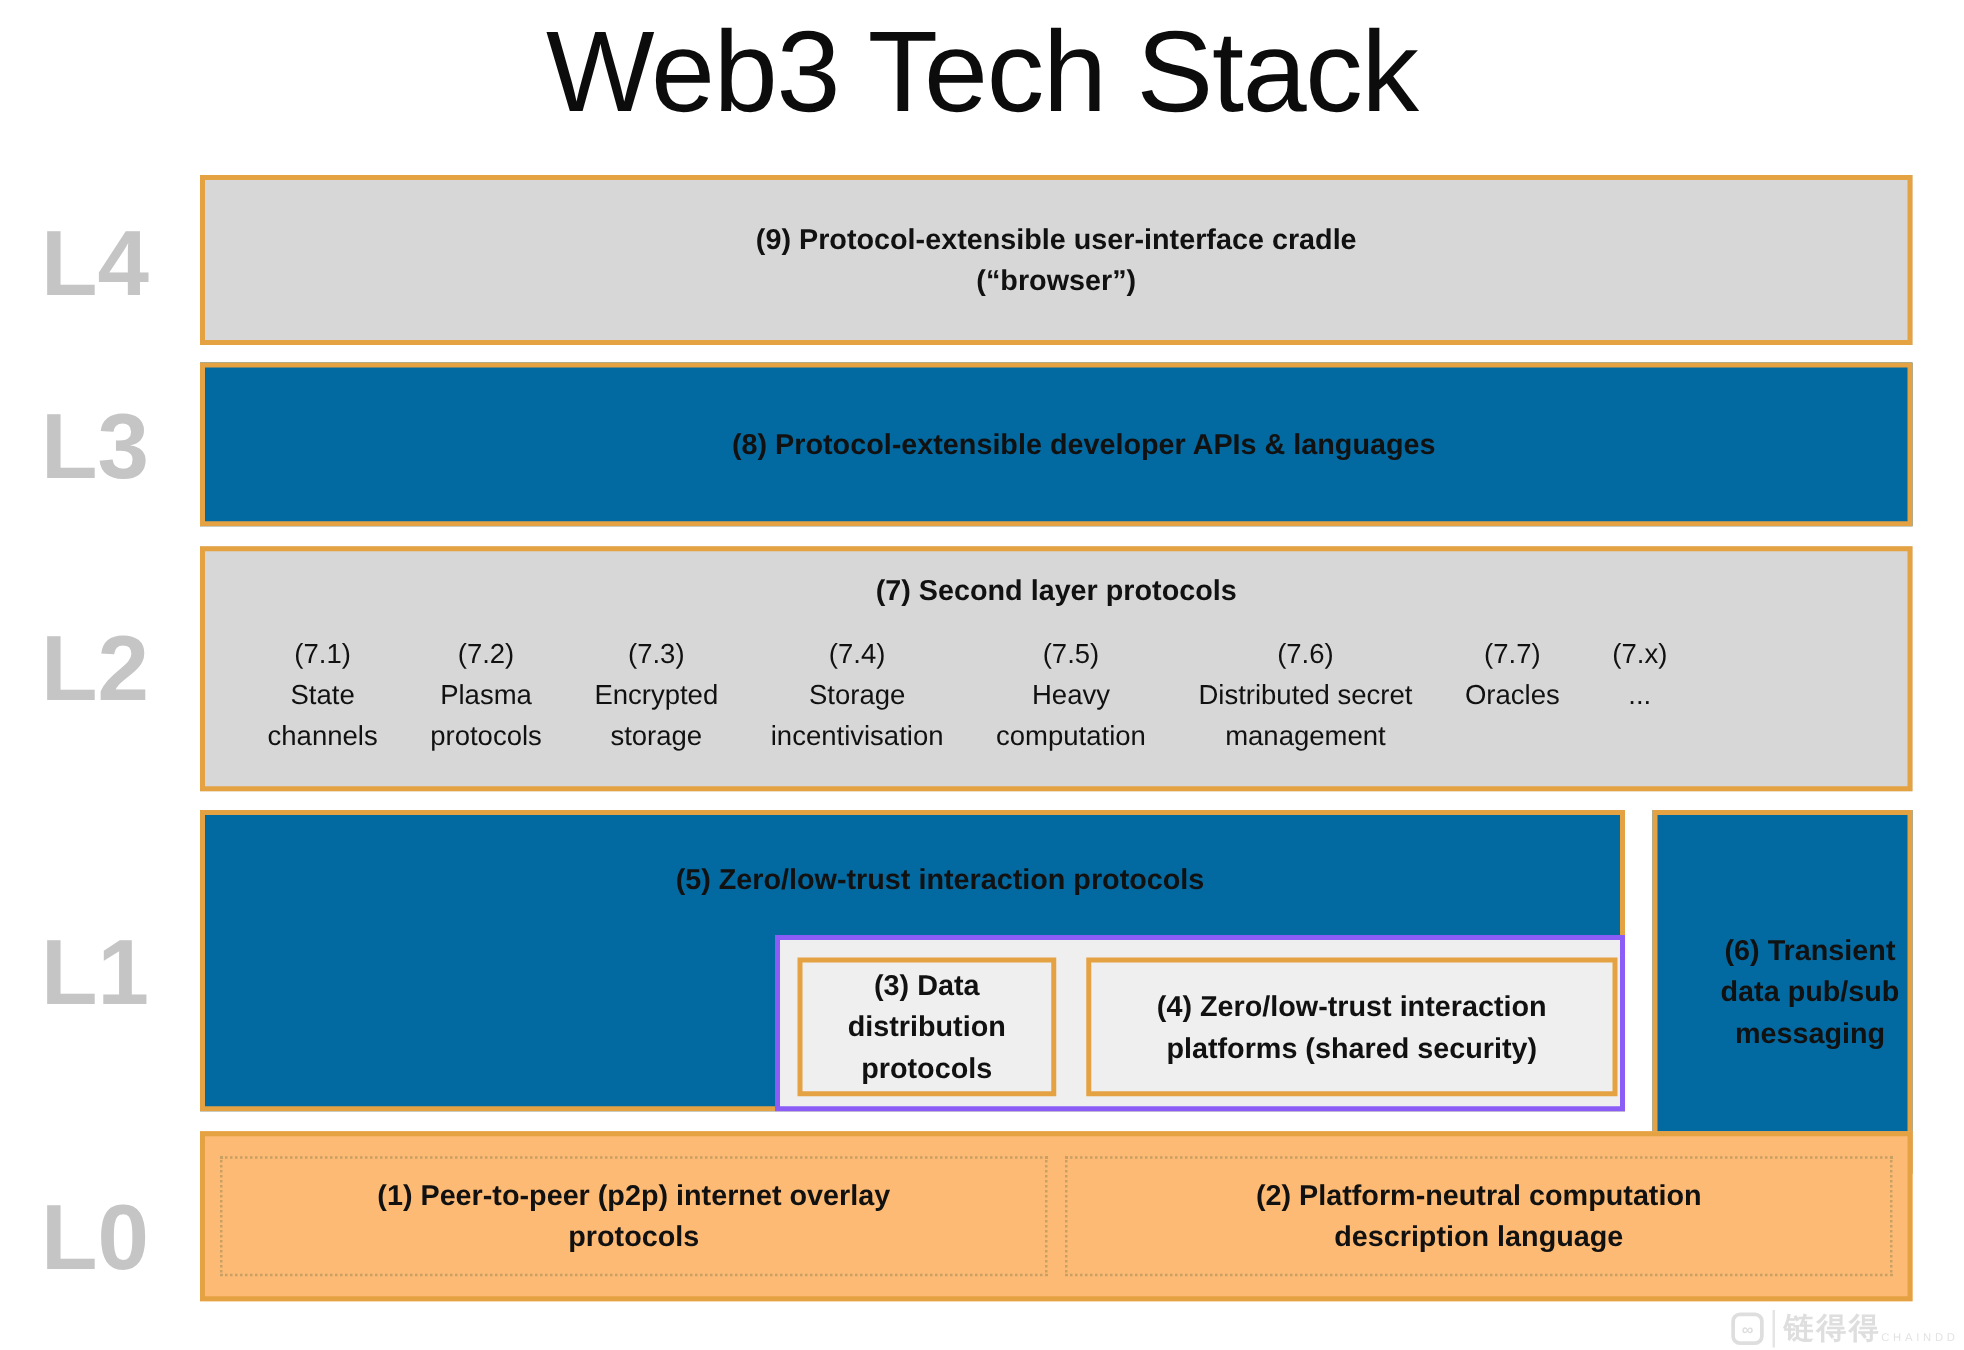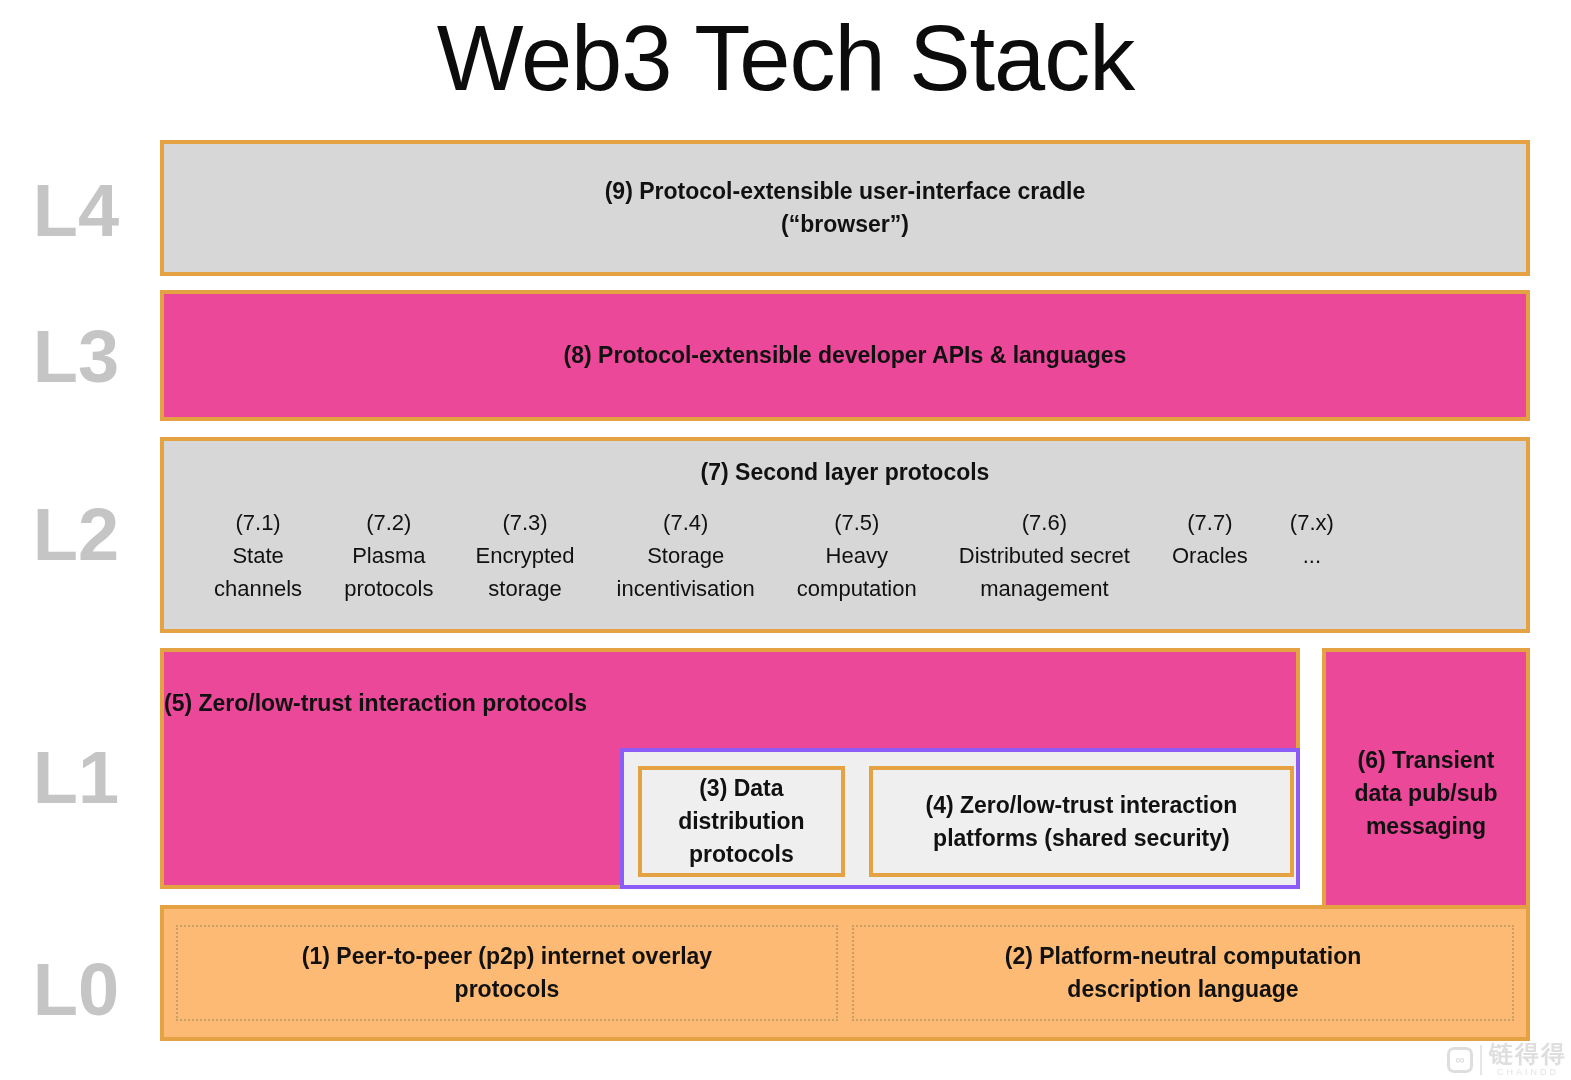--- a/index.html
+++ b/index.html
@@ -25,21 +25,21 @@
     font-size:74px;line-height:80px;
     font-weight:bold;
     color:#c5c5c5;
   }
   .box{
     position:absolute;
     box-sizing:border-box;
     border:4px solid #E5A243;
   }
   .fill-dark{background:#d7d7d7;}
-  .fill-light{background:#ec4899;}
+  .fill-light{background:#0369a1;padding-left:44px;}
   .fill-mid{background:#fdba74;}
   .center-col{
     display:flex;flex-direction:column;
     align-items:center;justify-content:center;
     text-align:center;
   }
   .btext{
     font-weight:bold;
     font-size:23px;line-height:33px;
     color:#111;
@@ -60,20 +60,21 @@
   .l2col{
     text-align:center;
     font-size:22px;line-height:33px;
     font-weight:400;
     white-space:nowrap;
   }
   
   .box5-label{
     margin-top:38px;
     width:100%;
+    text-align:center;
     font-weight:bold;font-size:23px;
   }
   .inner-wrap{
     position:absolute;
     left:456px;top:96px;right:-4px;bottom:-4px;
     box-sizing:border-box;
     border:4px solid #8b5cf6;
     background:#efefef;
     display:flex;
     gap:24px;
@@ -106,21 +107,21 @@
     width:26px;height:26px;
     box-sizing:border-box;
     border:3px solid #c9c9c9;
     border-radius:7px;
     display:flex;align-items:center;justify-content:center;
     font-size:13px;font-weight:bold;color:#c9c9c9;
   }
   .wm-divider{
     width:2px;height:30px;background:#d4d4d4;
   }
-  .wm-textcol{display:flex;flex-direction:column;align-items:center;}
+  .wm-textcol{display:flex;flex-direction:row;align-items:flex-end;}
   .wm-cjk{
     font-size:24px;font-weight:bold;letter-spacing:2px;
     color:#c9c9c9;line-height:26px;
   }
   .wm-latin{
     font-size:9px;letter-spacing:3px;
     color:#cfcfcf;line-height:11px;
   }
 </style>
 </head>

